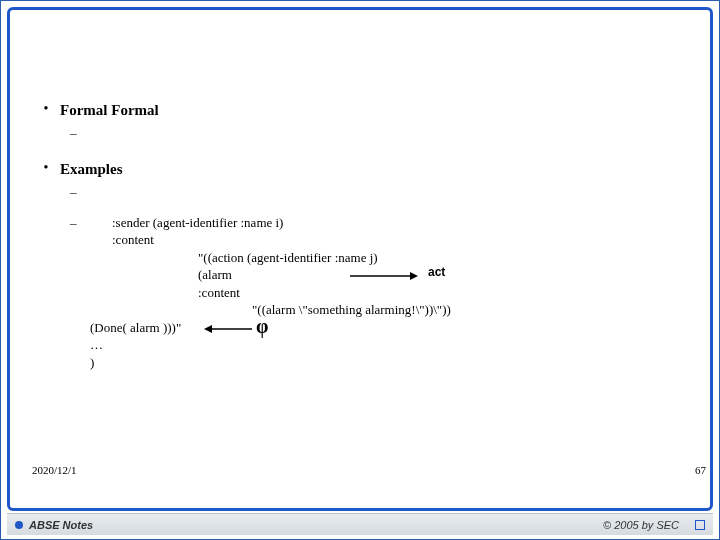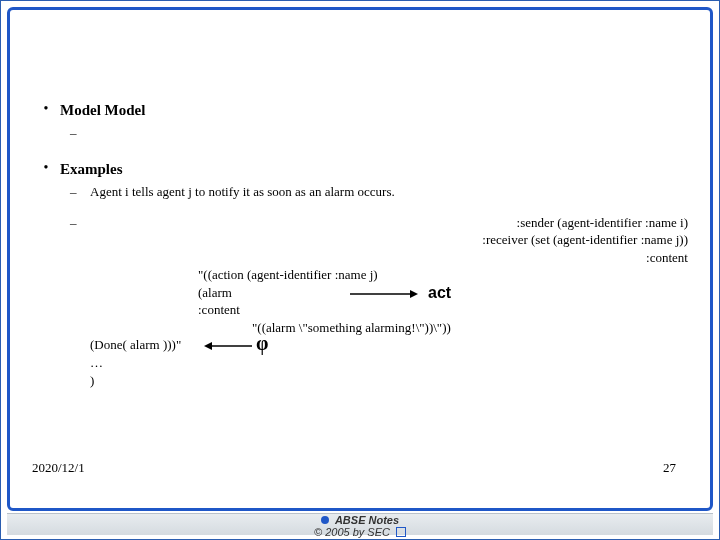--- a/index.html
+++ b/index.html
@@ -45,113 +45,110 @@
   }
   .lvl2 {
     display: flex;
     margin-left: 38px;
     margin-bottom: 3px;
     font-size: 13px;
   }
   .lvl2 .dash {
     width: 20px; flex: 0 0 20px;
   }
-  .code-indent { margin-left: 30px; text-align: right; }
+  .code-indent { margin-left: 22px; }
   .code-indent2 { margin-left: 108px; }
   .code-indent3 { margin-left: 162px; }
   .annotation {
     position: absolute;
     font-family: Arial, sans-serif;
     font-weight: bold;
     color: #000;
   }
   .date-pagenum {
     position: absolute;
-    left: 22px; right: 34px;
+    left: 22px; right: 4px;
     bottom: 32px;
     display: flex;
     justify-content: space-between;
-    font-size: 13px;
+    font-size: 11px;
     text-align: center;
   }
   .foot-bar {
     position: absolute;
     left: 6px; right: 6px; bottom: 4px;
     height: 22px;
     background: linear-gradient(#e8ecef, #d5dbe0);
     border-top: 1px solid #b9c1c9;
     display: flex;
     justify-content: space-between;
     align-items: center;
     padding: 0 8px;
     font-size: 11px;
     font-family: Arial, sans-serif;
     color: #333;
-    flex-direction: column;
   }
   .foot-left {
     display: flex; align-items: center; gap: 6px;
     font-style: italic; font-weight: bold;
   }
   .foot-left .dot {
     width: 8px; height: 8px; background: #1f57c7; border-radius: 50%;
   }
   .foot-right {
-    display: flex; align-items: center; gap: 6px;
+    display: flex; align-items: center; gap: 16px;
     font-style: italic;
   }
   .foot-right .sq {
     width: 10px; height: 10px; border: 1px solid #1f57c7;
   }
   .arrow-svg { position: absolute; }
 </style>
 </head>
 <body>
 
 <div class="slide">
   <div class="inner-frame">
 
     <div class="content">
 
       <div class="lvl1">
         <div class="bullet">•</div>
-        <div class="label">Model Model</div>
+        <div class="label">Formal Formal</div>
       </div>
       <div class="lvl2">
         <div class="dash">–</div>
       </div>
 
       <div style="height:14px"></div>
 
       <div class="lvl1">
         <div class="bullet">•</div>
         <div class="label">Examples</div>
       </div>
       <div class="lvl2">
         <div class="dash">–</div>
-        <div>Agent i tells agent j to notify it as soon as an alarm occurs.</div>
       </div>
 
       <div style="height:10px"></div>
 
       <div class="lvl2">
         <div class="dash">–</div>
         <div style="position:relative; flex:1">
           <div class="code-indent">:sender (agent-identifier :name i)</div>
-          <div class="code-indent">:receiver (set (agent-identifier :name j))</div>
           <div class="code-indent">:content</div>
           <div class="code-indent2">"((action (agent-identifier :name j)</div>
           <div class="code-indent2" style="position:relative">
             <span>(alarm</span>
             
             <svg class="arrow-svg" style="left:152px; top:4px" width="70" height="12">
               <line x1="0" y1="6" x2="60" y2="6" stroke="#000" stroke-width="1.5"></line>
               <polygon points="60,2 68,6 60,10" fill="#000"></polygon>
             </svg>
-            <span class="annotation" style="left:230px; top:-2px; font-size:16px">act</span>
+            <span class="annotation" style="left:230px; top:-2px; font-size:12px">act</span>
           </div>
           <div class="code-indent2">:content</div>
           <div class="code-indent3">"((alarm \"something alarming!\"))\"))</div>
           <div style="position:relative">
             <span>(Done( alarm )))"</span>
             
             <svg class="arrow-svg" style="left:112px; top:4px" width="50" height="12">
               <line x1="50" y1="6" x2="10" y2="6" stroke="#000" stroke-width="1.5"></line>
               <polygon points="10,2 2,6 10,10" fill="#000"></polygon>
             </svg>
@@ -159,21 +156,21 @@
           </div>
           <div>…</div>
           <div>)</div>
         </div>
       </div>
 
     </div>
 
     <div class="date-pagenum">
       <span>2020/12/1</span>
-      <span>27</span>
+      <span>67</span>
     </div>
 
   </div>
 
   <div class="foot-bar">
     <div class="foot-left">
       <div class="dot"></div>
       <span>ABSE Notes</span>
     </div>
     <div class="foot-right">

